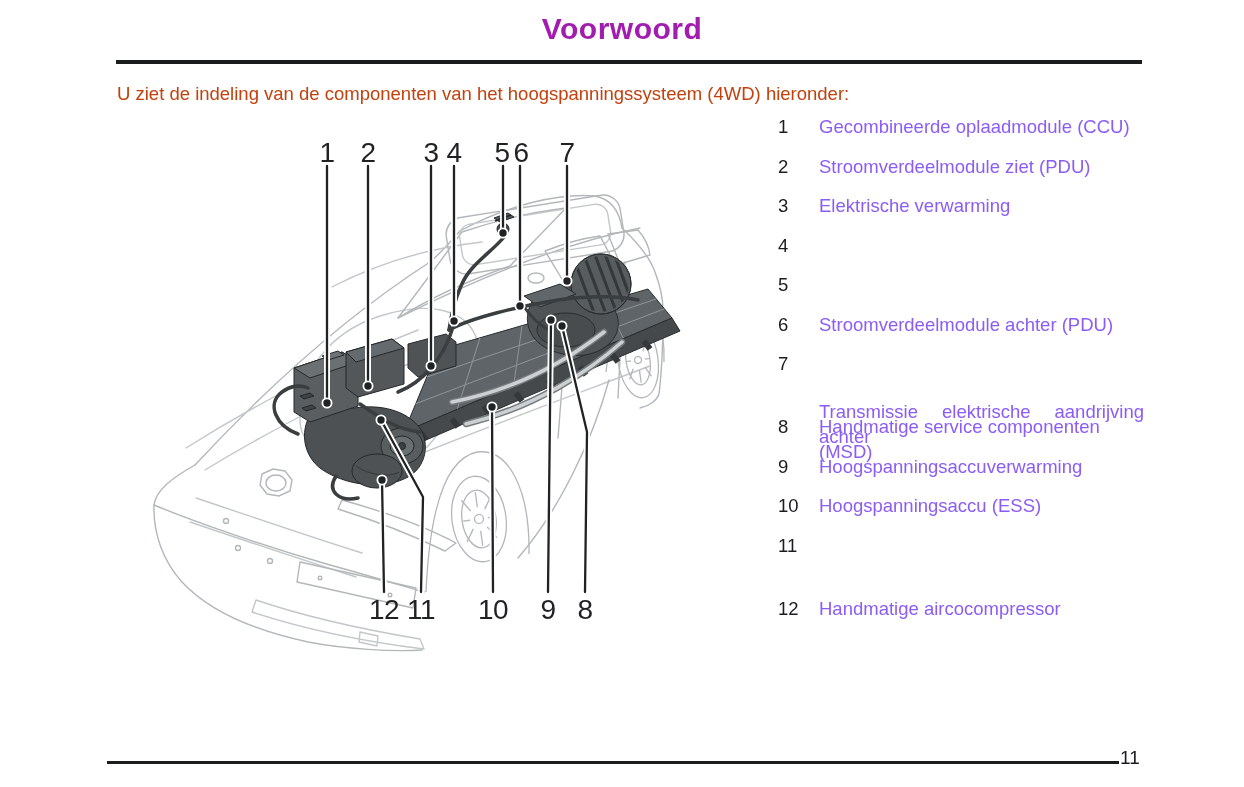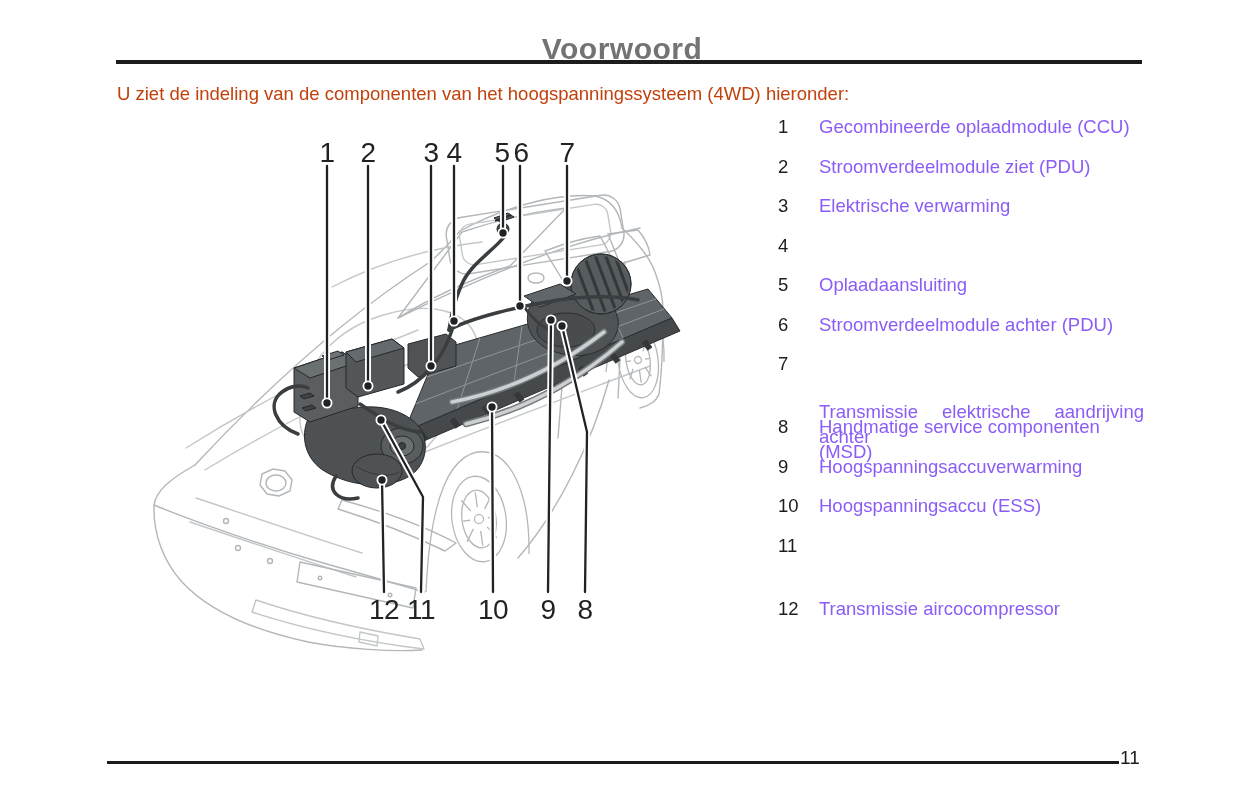--- a/index.html
+++ b/index.html
@@ -2,22 +2,22 @@
 <html><head>
 <meta charset="utf-8">
 <style>
   html,body{margin:0;padding:0;background:#ffffff;}
   #page{
     position:relative; width:1244px; height:787px; background:#ffffff;
     font-family:"Liberation Sans","DejaVu Sans",sans-serif; color:#1c1e20; overflow:hidden;
   }
   
   .title{
-    position:absolute; left:0; top:32px; width:1244px; text-align:center;
-    font-size:30px; font-weight:bold; letter-spacing:.5px; color:#737373;
+    position:absolute; left:0; top:12px; width:1244px; text-align:center;
+    font-size:30px; font-weight:bold; letter-spacing:.5px; color:#a21caf;
   }
   .title-rule{position:absolute; left:116px; top:60px; width:1026px; height:4px; background:#1a1c1e;}
   .intro{position:absolute; left:117px; top:82px; width:900px; font-size:18.5px; line-height:24px; color:#c2410c;}
   
   .legend{position:absolute; left:778px; top:114px; width:366px;}
   .lrow{display:flex; align-items:flex-start; height:39.5px; overflow:visible;}
   .lrow.two{height:63.2px;}
   .lnum{width:41px; flex:none; font-size:18.5px; line-height:25px; color:#1a1c1e;}
   .ltext{flex:1; font-size:18.5px; line-height:25px; color:#8b5cf6;}
   .ltext.just{text-align:justify;margin-top:48px;}
@@ -282,21 +282,20 @@
     </div>
     <div class="lrow">
       <span class="lnum">3</span>
       <span class="ltext">Elektrische verwarming</span>
     </div>
     <div class="lrow">
       <span class="lnum">4</span>
     </div>
     <div class="lrow">
       <span class="lnum">5</span>
-      <span class="ltext">Oplaadaansluiting</span>
     </div>
     <div class="lrow">
       <span class="lnum">6</span>
       <span class="ltext">Stroomverdeelmodule achter (PDU)</span>
     </div>
     <div class="lrow two">
       <span class="lnum">7</span>
       <span class="ltext just">Transmissie elektrische aandrijving achter</span>
     </div>
     <div class="lrow">
@@ -309,20 +308,20 @@
     </div>
     <div class="lrow">
       <span class="lnum">10</span>
       <span class="ltext">Hoogspanningsaccu (ESS)</span>
     </div>
     <div class="lrow two">
       <span class="lnum">11</span>
     </div>
     <div class="lrow">
       <span class="lnum">12</span>
-      <span class="ltext">Transmissie aircocompressor</span>
+      <span class="ltext">Handmatige aircocompressor</span>
     </div>
   </div>
 
   <div class="footer-rule"></div>
   <div class="page-num">11</div>
 
 </div>
 
 </body></html>

